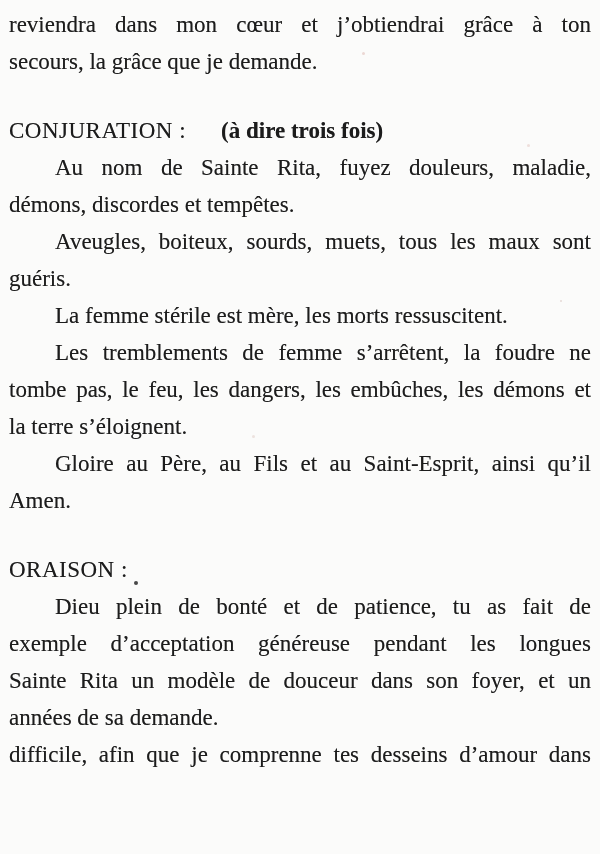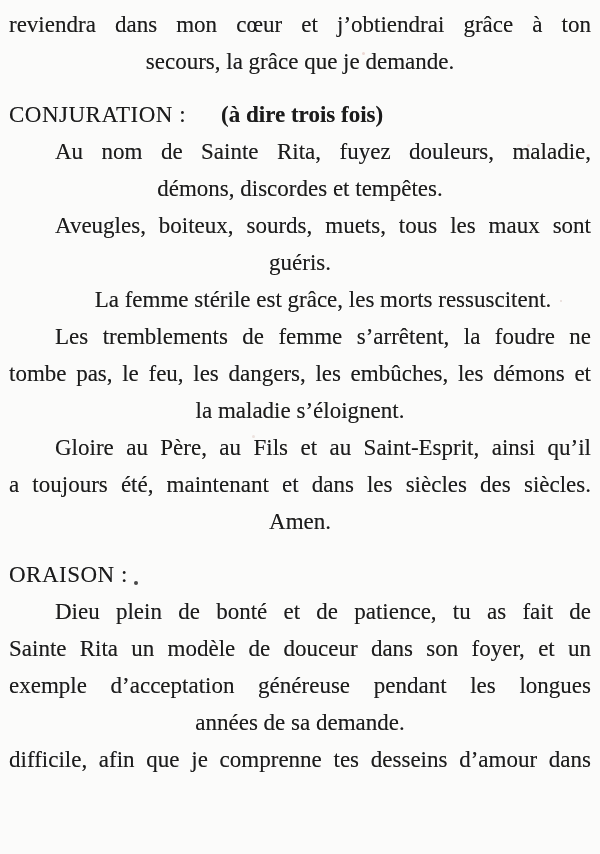--- a/index.html
+++ b/index.html
@@ -19,28 +19,28 @@
     height: 854px;
     padding: 6px 9px 15px 9px;
     background: var(--paper, #fbfbfa);
     color: var(--ink, #1c1c1c);
     font-family: "Liberation Serif", "DejaVu Serif", serif;
     font-size: 23px;
     line-height: 37px;
     text-shadow: 0 0 0.5px rgba(25,25,25,0.45);
   }
   .para { margin: 0; }
-  .line { text-align: center; white-space: normal; }
+  .line { text-align: left; white-space: normal; }
   .line.just {
     text-align: justify;
     text-align-last: justify;
     -moz-text-align-last: justify;
   }
   .line.indent { text-indent: 46px; }
-  .heading { margin-top: 16px; }
+  .heading { margin-top: 32px; }
   .h-label { letter-spacing: 0.5px; }
   .h-note { font-weight: bold; margin-left: 35px; }
   
   .speck {
     position: absolute;
     border-radius: 50%;
     pointer-events: none;
   }
   .speck.s1 { left: 134px; top: 581px; width: 4px; height: 4px; background: rgba(40,40,40,0.85); }
   .speck.s2 { left: 362px; top: 52px;  width: 3px; height: 3px; background: rgba(205,150,140,0.35); }
@@ -60,37 +60,36 @@
       <div class="heading"><span class="h-label">CONJURATION :</span><span class="h-note">(à dire trois fois)</span></div>
       <div class="para">
         <div class="line just indent">Au nom de Sainte Rita, fuyez douleurs, maladie,</div>
         <div class="line">démons, discordes et tempêtes.</div>
       </div>
       <div class="para">
         <div class="line just indent">Aveugles, boiteux, sourds, muets, tous les maux sont</div>
         <div class="line">guéris.</div>
       </div>
       <div class="para">
-        <div class="line indent">La femme stérile est grâce, les morts ressuscitent.</div>
+        <div class="line indent">La femme stérile est mère, les morts ressuscitent.</div>
       </div>
       <div class="para">
         <div class="line just indent">Les tremblements de femme s’arrêtent, la foudre ne</div>
         <div class="line just">tombe pas, le feu, les dangers, les embûches, les démons et</div>
-        <div class="line">la maladie s’éloignent.</div>
+        <div class="line">la terre s’éloignent.</div>
       </div>
       <div class="para">
         <div class="line just indent">Gloire au Père, au Fils et au Saint-Esprit, ainsi qu’il</div>
-        <div class="line just">a toujours été, maintenant et dans les siècles des siècles.</div>
         <div class="line">Amen.</div>
       </div>
       <div class="heading"><span class="h-label">ORAISON :</span></div>
       <div class="para">
         <div class="line just indent">Dieu plein de bonté et de patience, tu as fait de</div>
+        <div class="line just">exemple d’acceptation généreuse pendant les longues</div>
         <div class="line just">Sainte Rita un modèle de douceur dans son foyer, et un</div>
-        <div class="line just">exemple d’acceptation généreuse pendant les longues</div>
         <div class="line">années de sa demande.</div>
       </div>
       <div class="para">
         <div class="line just">difficile, afin que je comprenne tes desseins d’amour dans</div>
       </div>
     </div>
   <span class="speck s1"></span>
   <span class="speck s2"></span>
   <span class="speck s3"></span>
   <span class="speck s4"></span>

